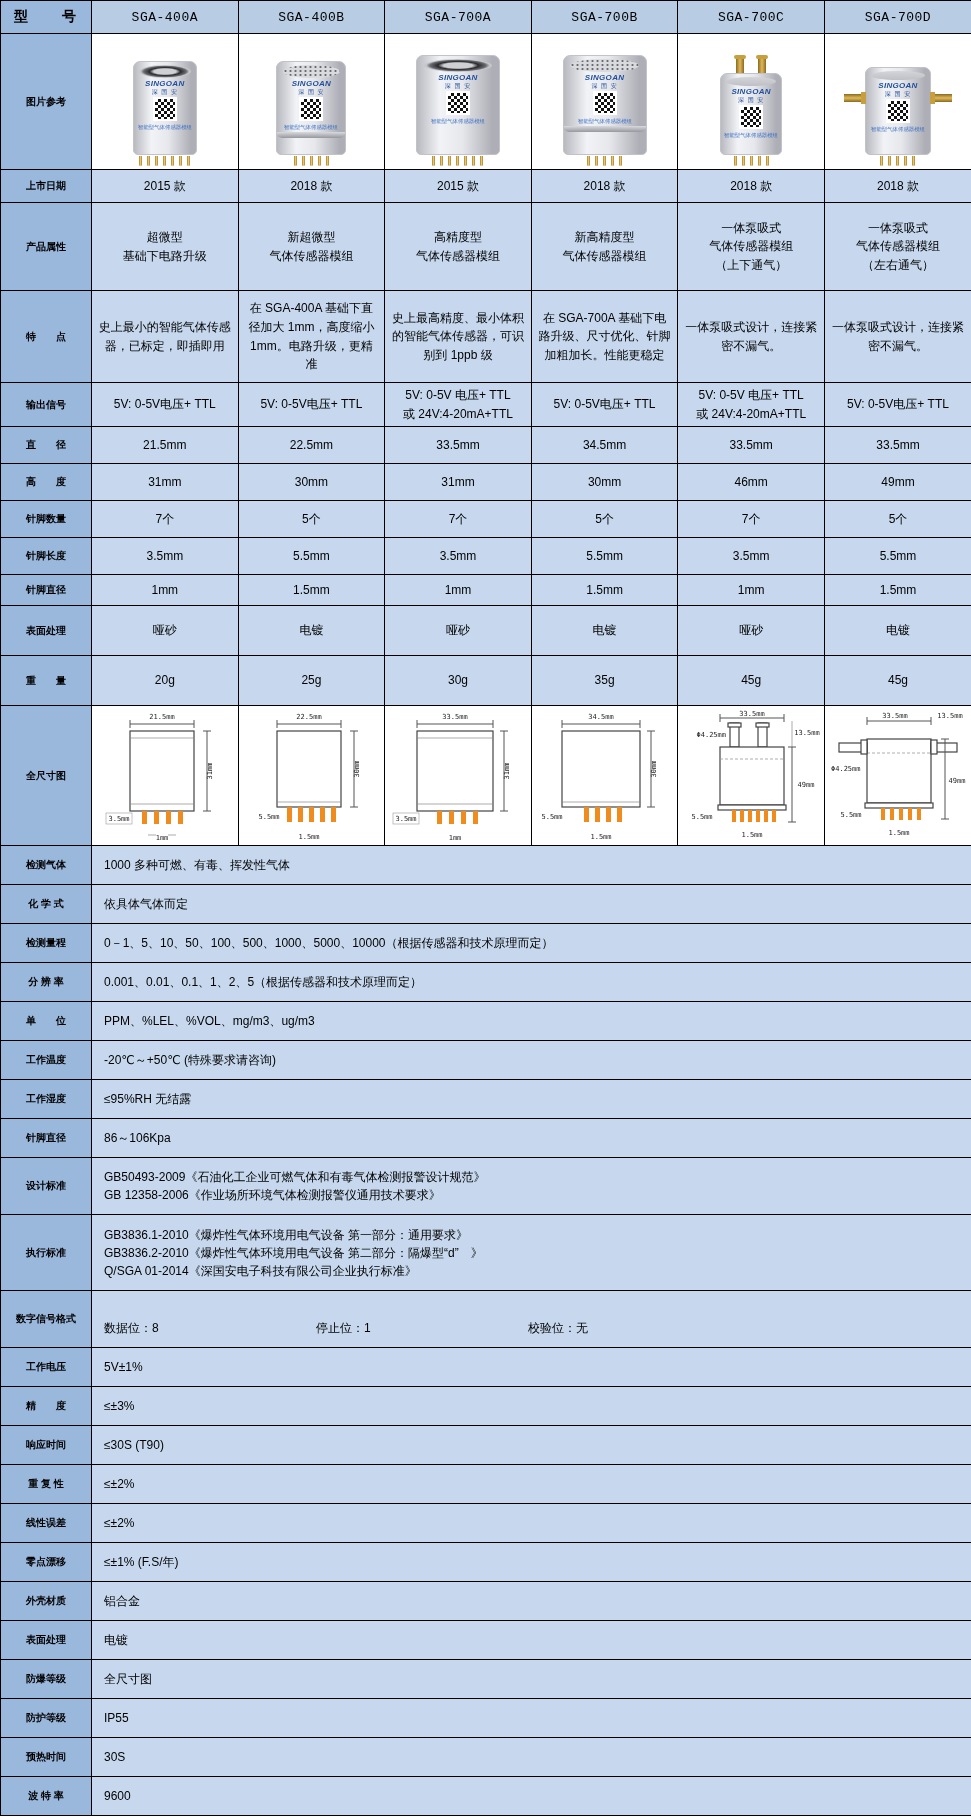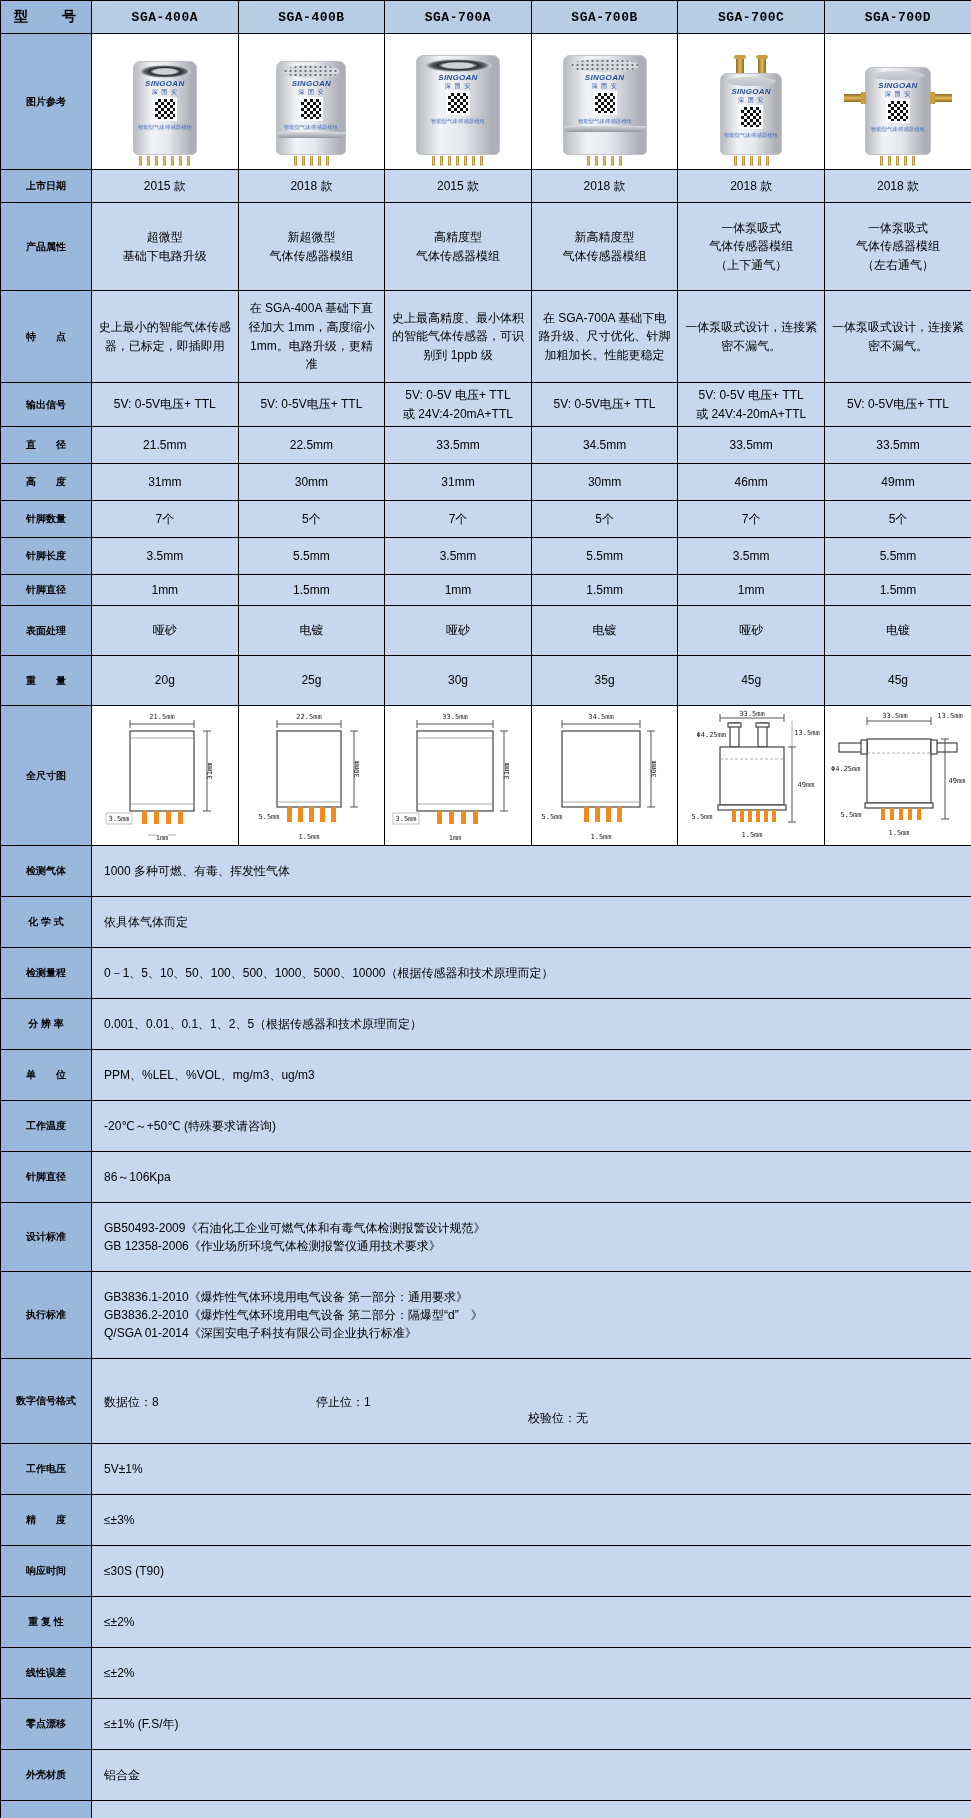--- a/index.html
+++ b/index.html
@@ -1,26 +1,26 @@
 <!DOCTYPE html>
 <html><head>
 <meta charset="utf-8">
 <style>
   html,body{margin:0;padding:0;background:#fff;}
   body{width:971px;font-family:"Liberation Sans","DejaVu Sans",sans-serif;color:#000;}
   table{border-collapse:collapse;table-layout:fixed;width:971px;}
   th,td{border:1px solid #000;overflow:hidden;vertical-align:middle;}
   th.lbl{background:#9ab7dc;font-size:10px;font-weight:bold;text-align:center;white-space:pre-line;padding:0 2px;}
-  th.model{background:#b8cce4;font-family:"Liberation Mono","DejaVu Sans Mono",monospace;font-weight:bold;font-size:13px;letter-spacing:.5px;}
+  th.model{background:#b8cce4;font-family:"Liberation Mono","DejaVu Sans Mono",monospace;font-weight:normal;font-size:13px;letter-spacing:.5px;}
   th.corner{background:#9ab7dc;font-size:14px;font-weight:bold;letter-spacing:2px;}
   td.v{background:#c7d8ee;font-size:12px;text-align:center;white-space:pre-line;padding:2px 6px;line-height:1.55;}
-  td.full{background:#c7d8ee;font-size:12px;text-align:left;padding:16px 12px;white-space:pre-line;line-height:1.5;}
+  td.full{background:#c7d8ee;font-size:12px;text-align:left;padding:10px 12px;white-space:pre-line;line-height:1.5;}
   td.white{background:#fff;padding:2px;}
   .seg{display:inline-block;width:212px;vertical-align:top;}
-  .seg:last-child{width:auto;margin-top:16px;}
+  .seg:last-child{width:auto;}
   tr.h33{height:33px} tr.h36{height:36px} tr.h37{height:37px} tr.h31{height:31px}
   tr.h50{height:50px} tr.h56{height:56px} tr.h57{height:44px} tr.h76{height:76px}
   tr.h88{height:88px} tr.h92{height:92px} tr.h136{height:136px} tr.h140{height:140px}
 
   
   .photo{position:relative;height:128px;display:flex;flex-direction:column;align-items:center;justify-content:flex-end;background:#fff;}
   .can{position:relative;background:linear-gradient(90deg,#b9bac0,#f2f3f6 28%,#e7e8ec 55%,#aeafb6 92%);border:1px solid #c2c3c9;border-radius:7px 7px 5px 5px;display:flex;flex-direction:column;align-items:center;}
   .can-a .can{width:62px;height:92px;} .can-b .can{width:68px;height:92px;}
   .can-c .can{width:82px;height:98px;} .can-d .can{width:82px;height:98px;}
   .can-e .can{width:60px;height:80px;} .can-f .can{width:64px;height:86px;}
@@ -494,20 +494,24 @@
       </tr>
 <tr class="h36">
         <th class="lbl">单　　位</th>
         <td class="full" colspan="6">PPM、%LEL、%VOL、mg/m3、ug/m3</td>
       </tr>
 <tr class="h36">
         <th class="lbl">工作温度</th>
         <td class="full" colspan="6">-20℃～+50℃ (特殊要求请咨询)</td>
       </tr>
 <tr class="h36">
+        <th class="lbl">工作湿度</th>
+        <td class="full" colspan="6">≤95%RH 无结露</td>
+      </tr>
+<tr class="h36">
         <th class="lbl">针脚直径</th>
         <td class="full" colspan="6">86～106Kpa</td>
       </tr>
 <tr class="h56">
         <th class="lbl">设计标准</th>
         <td class="full" colspan="6">GB50493-2009《石油化工企业可燃气体和有毒气体检测报警设计规范》
 GB 12358-2006《作业场所环境气体检测报警仪通用技术要求》</td>
       </tr>
 <tr class="h76">
         <th class="lbl">执行标准</th>

